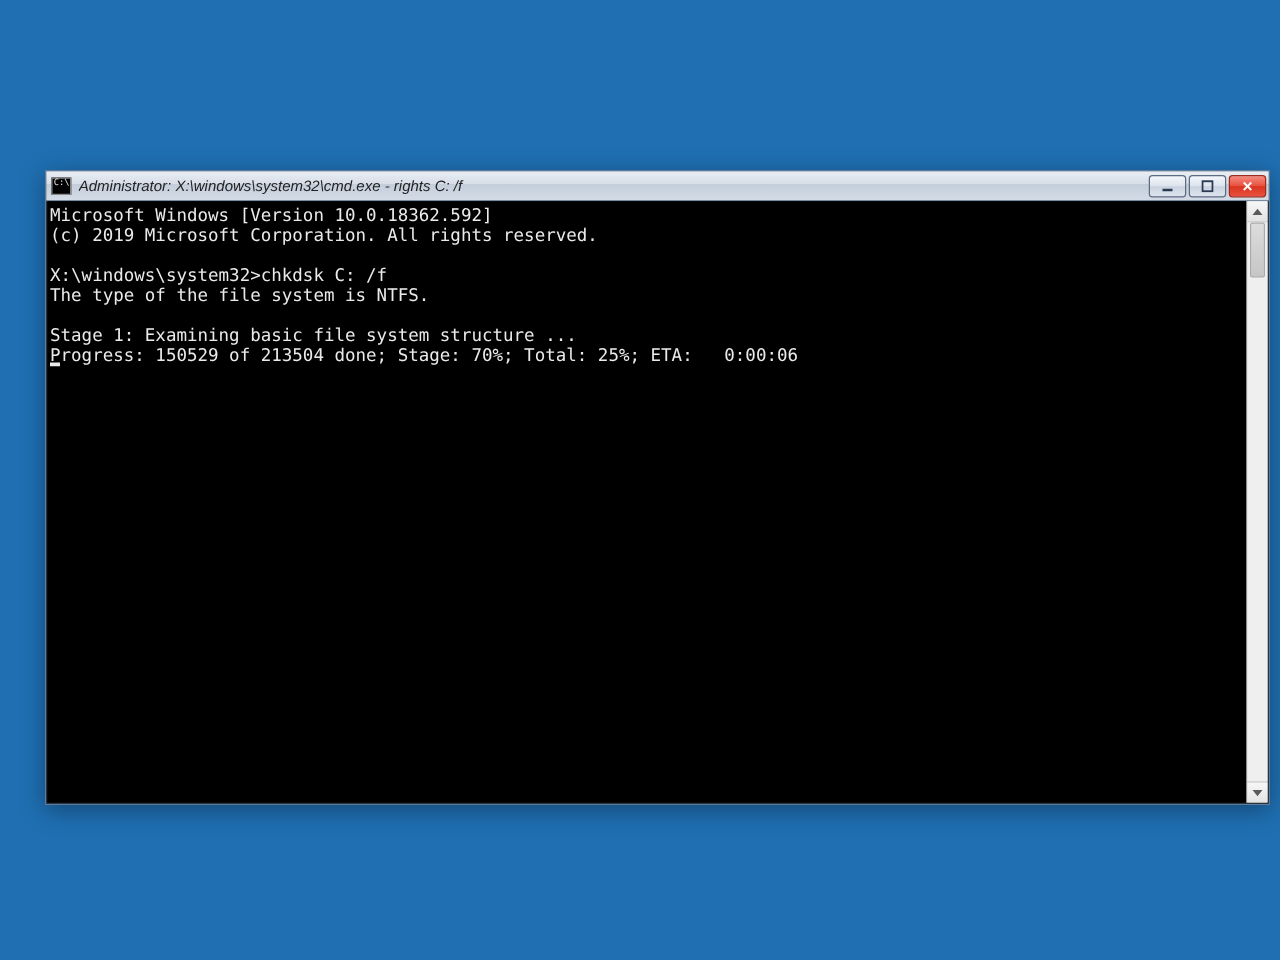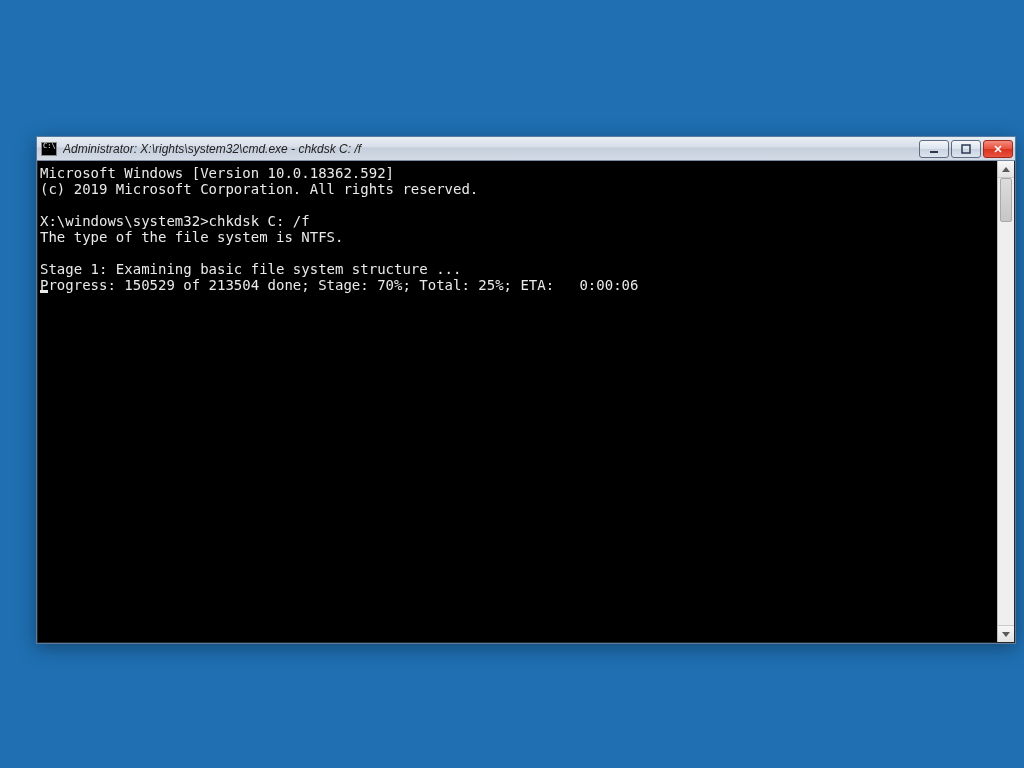--- a/index.html
+++ b/index.html
@@ -128,21 +128,21 @@
   .tri { width:0;height:0;border-left:4px solid transparent;border-right:4px solid transparent; }
   .tri.up { border-bottom:5px solid #5a5a5a; }
   .tri.dn { border-top:5px solid #5a5a5a; }
 </style>
 </head>
 <body>
 
 <div class="window">
   <div class="titlebar">
     <div class="app-icon"></div>
-    <div class="title-text">Administrator: X:\rights\system32\cmd.exe - chkdsk  C: /f</div>
+    <div class="title-text">Administrator: X:\windows\system32\cmd.exe - rights  C: /f</div>
     <div class="win-controls">
       <div class="win-btn">
         <svg width="10" height="10">
             <rect x="1" y="7" width="8" height="2" fill="#2b3a52"></rect>
           </svg>
       </div>
       <div class="win-btn">
         <svg width="10" height="10">
             <rect x="1" y="1" width="8" height="8" fill="none" stroke="#2b3a52" stroke-width="1.5"></rect>
           </svg>

